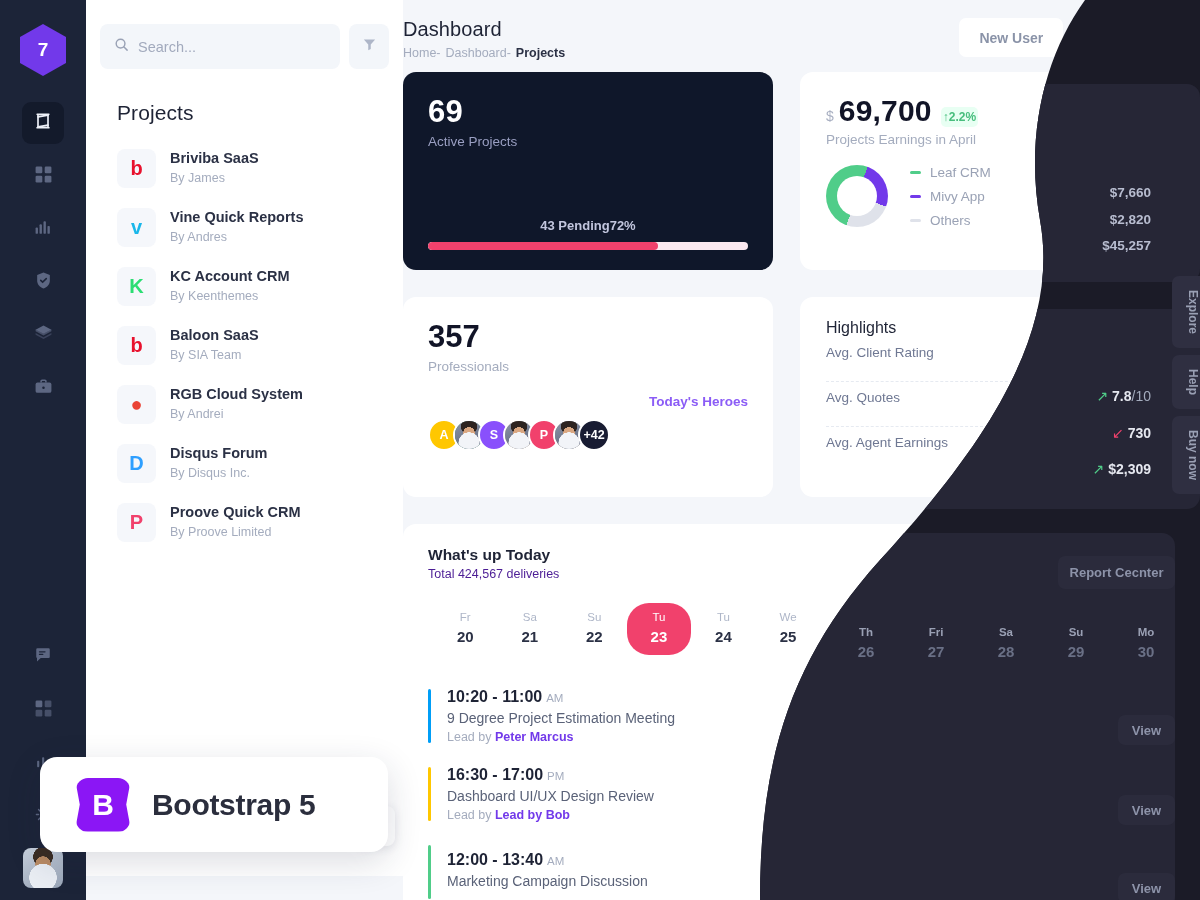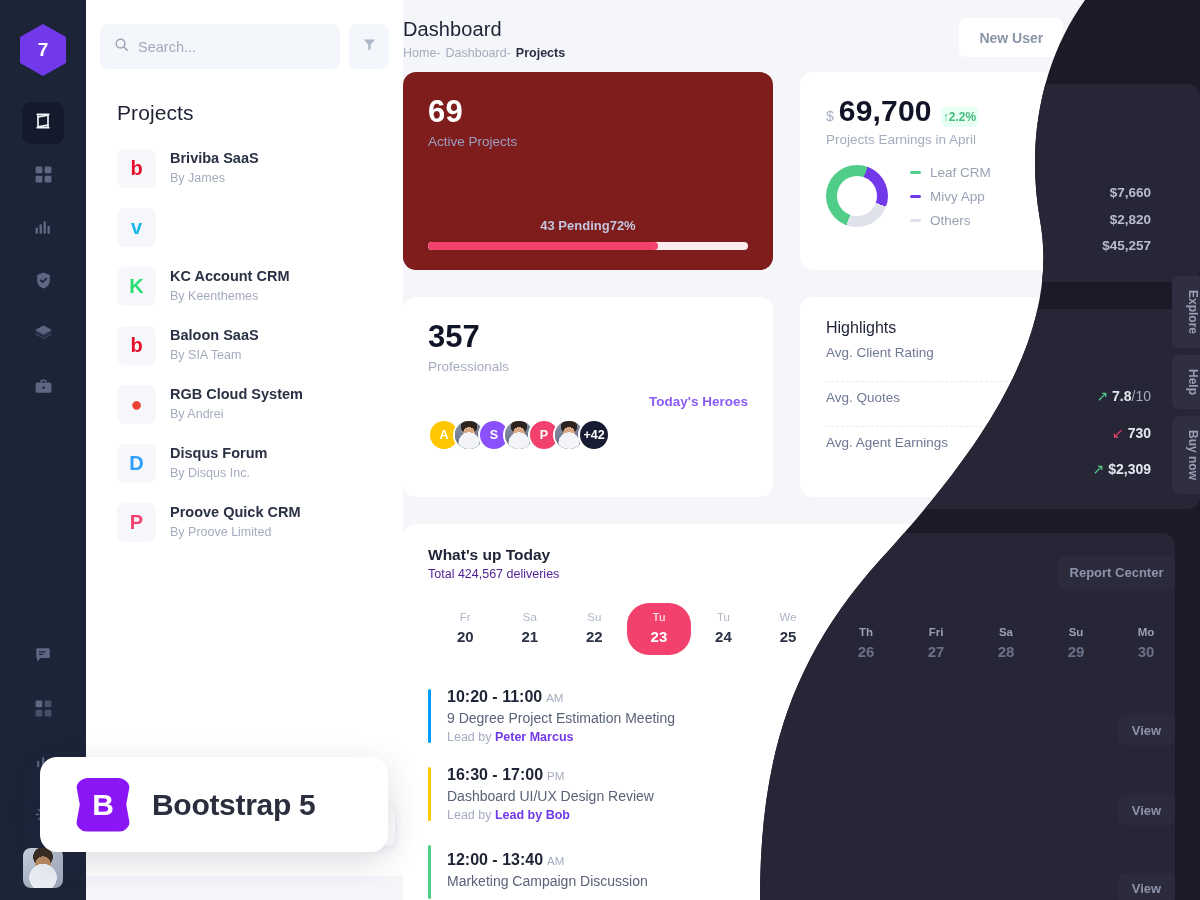--- a/index.html
+++ b/index.html
@@ -105,21 +105,21 @@
     border-radius: 7px; height: 39px; padding: 0 20px; cursor: pointer;
   }
   .btn-light { background: #fff; color: #8a93a8; }
   .btn-primary { background: #10a0f7; color: #fff; }
 
   .grid { position: relative; padding: 12px 25px 0 0; }
   .card { background: #fff; border-radius: 13px; }
   .row1 { display: flex; gap: 27px; }
 
   .card-active {
-    width: 370px; height: 198px; background: #7f1d1d; border-radius: 13px;
+    width: 370px; height: 198px; background: #0f172a; border-radius: 13px;
     padding: 22px 25px 20px 25px; display: flex; flex-direction: column;
   }
   .big-num { font-size: 31px; color: #fff; font-weight: bold; letter-spacing: .3px; }
   .sub-lbl { font-size: 13.5px; color: #9a9fc2; margin-top: 4px; }
   .prog-head { margin-top: auto; display: flex; justify-content: center;
     font-size: 13px; color: #c2c6de; font-weight: bold; }
   .prog-track { margin-top: 9px; height: 8px; border-radius: 5px; background: #fbe9f0; overflow: hidden; }
   .prog-fill { height: 100%; background: #f1416c; border-radius: 5px; }
 
   .card-earn { width: 373px; height: 198px; padding: 22px 26px; }
@@ -367,20 +367,24 @@
     <div class="proj-list">
         <div class="proj-item">
           <div class="proj-logo" style="color:#e8112d">b</div>
   <div>
             <div class="proj-name">Briviba SaaS</div>
   <div class="proj-by">By James</div>
           </div>
         </div>
         <div class="proj-item">
           <div class="proj-logo" style="color:#1ab7ea">v</div>
+  <div>
+            <div class="proj-name">Vine Quick Reports</div>
+  <div class="proj-by">By Andres</div>
+          </div>
         </div>
         <div class="proj-item">
           <div class="proj-logo" style="color:#2bde73">K</div>
   <div>
             <div class="proj-name">KC Account CRM</div>
   <div class="proj-by">By Keenthemes</div>
           </div>
         </div>
         <div class="proj-item">
           <div class="proj-logo" style="color:#e8112d">b</div>

